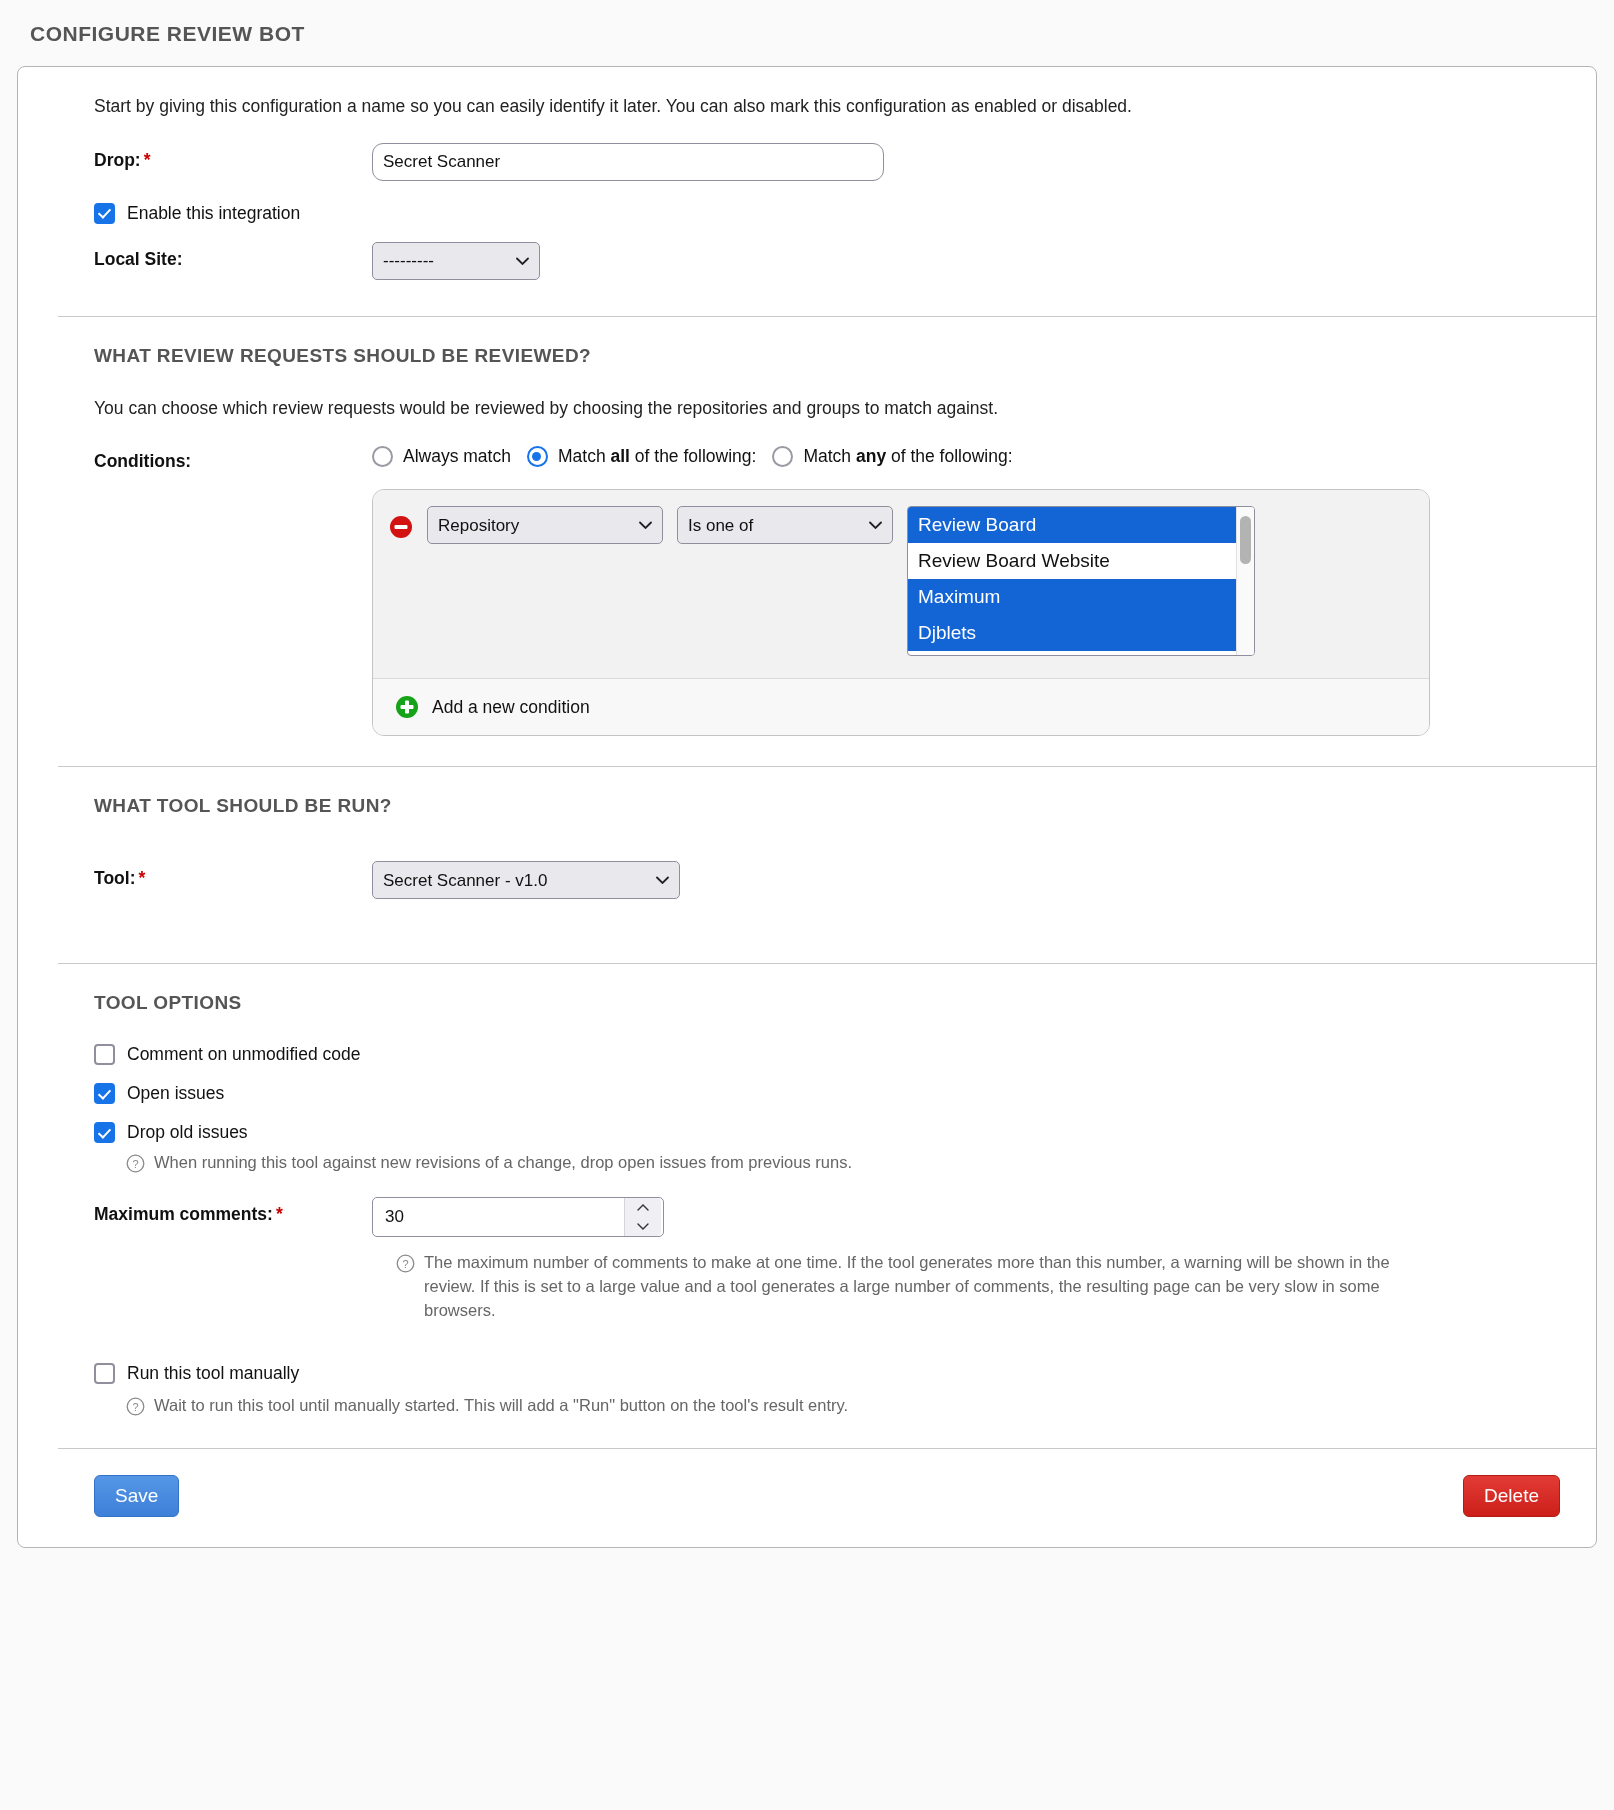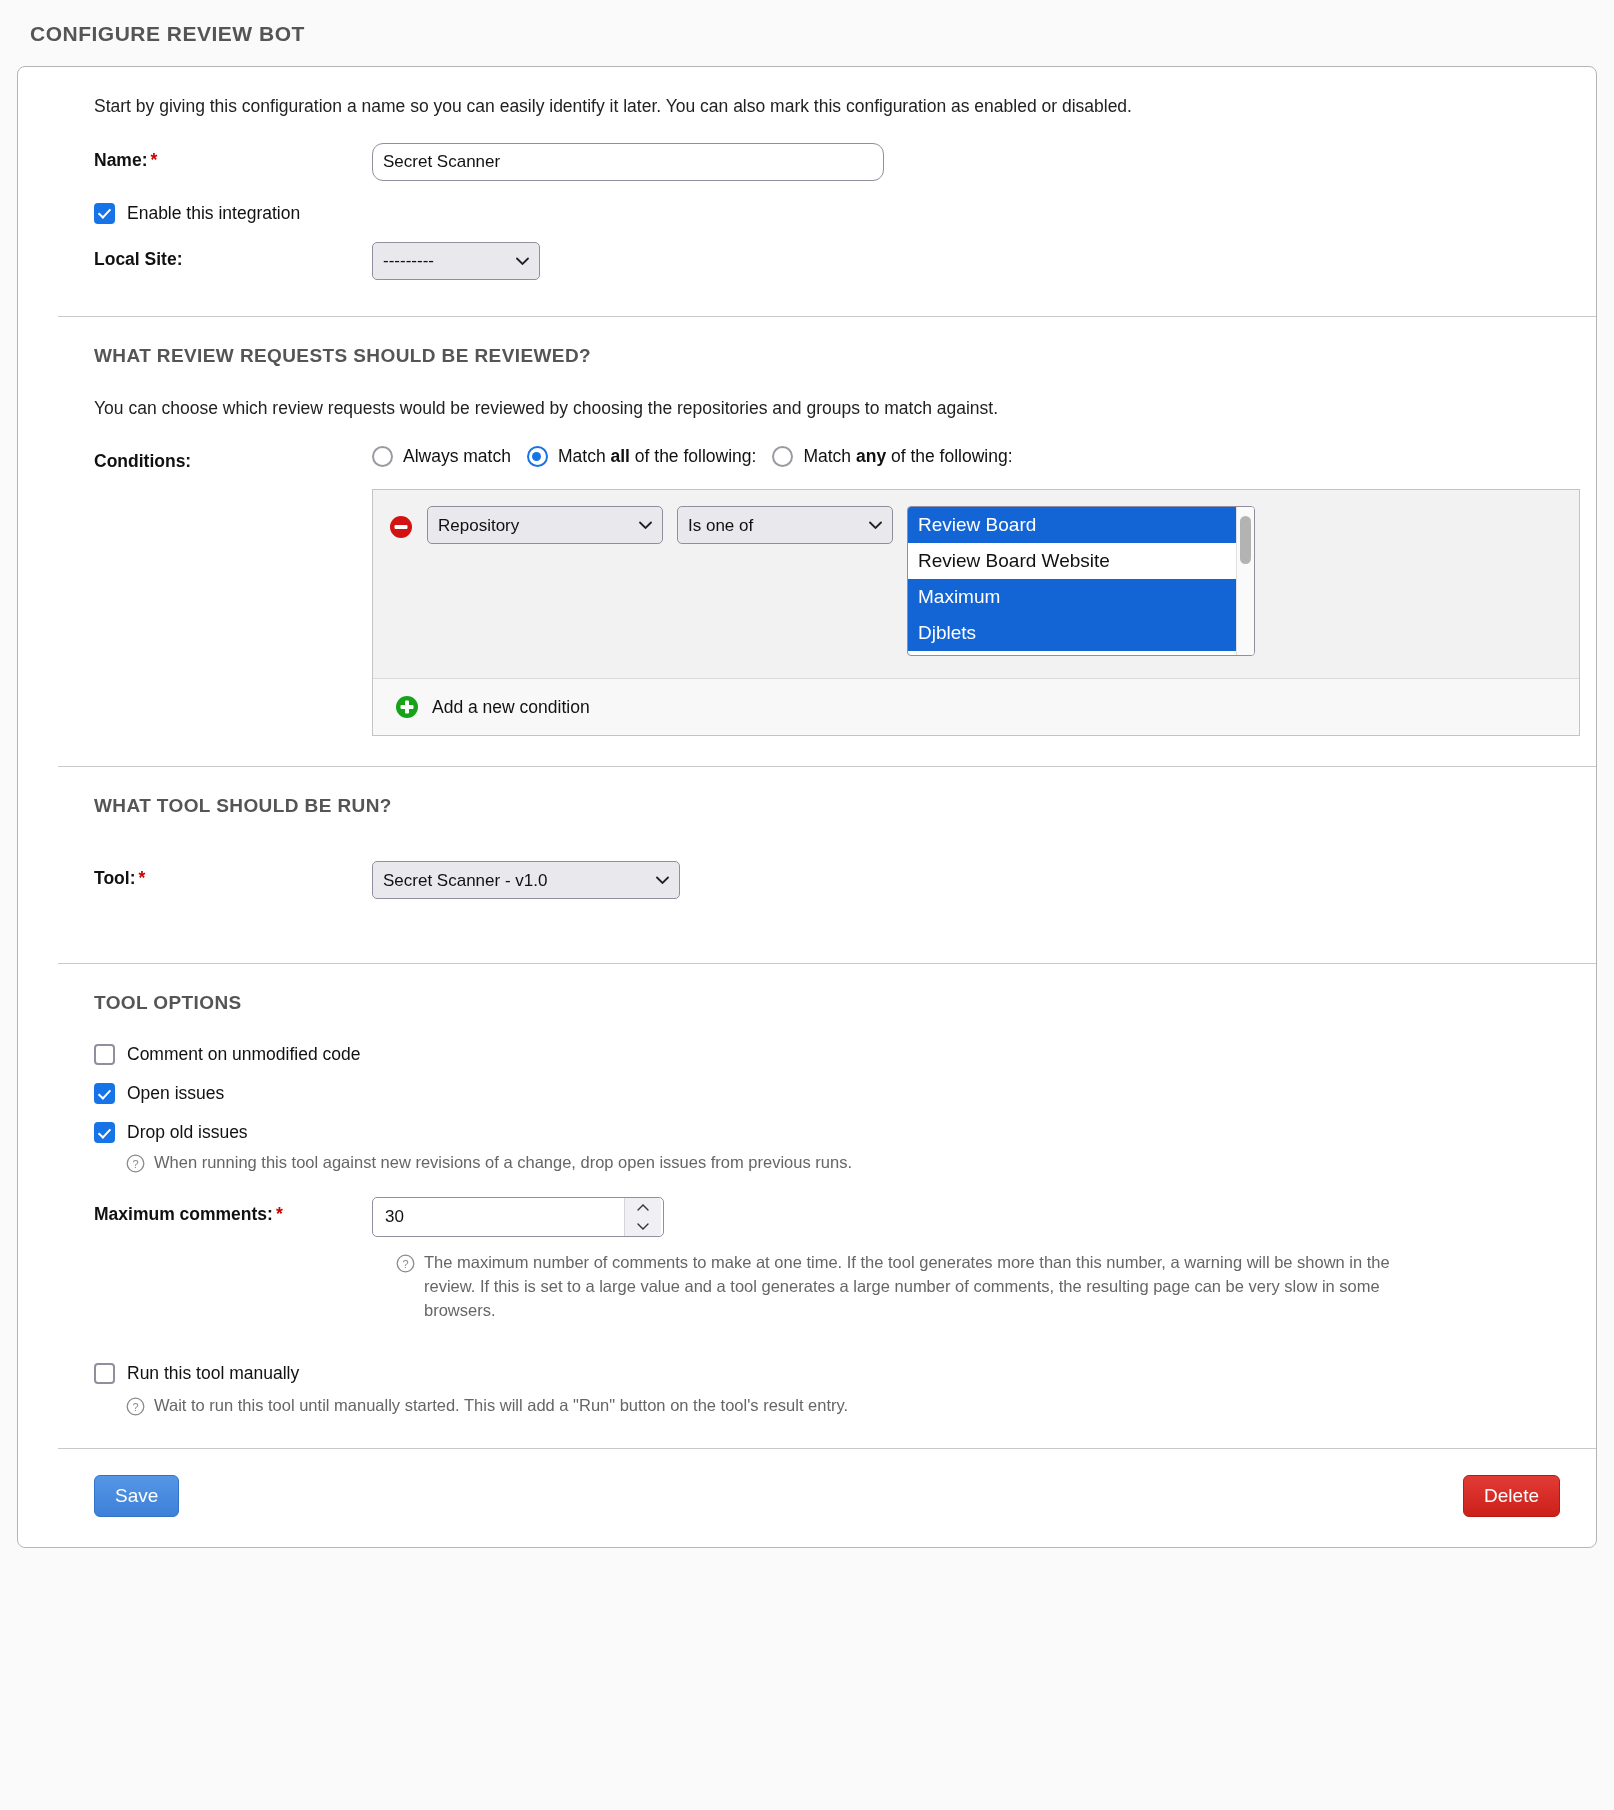--- a/index.html
+++ b/index.html
@@ -205,24 +205,24 @@
   .radio-label {
     font-size: 17.5px;
     color: #111111;
     white-space: nowrap;
   }
   .radio-label b { font-weight: bold; }
 
   
   .conditions-box {
     border: 1px solid #c4c4c4;
-    border-radius: 0;
+    border-radius: 12px;
     background: #f7f7f7;
     margin-top: 22px;
-    width: 1208px;
+    width: 1058px;
     box-sizing: border-box;
     overflow: hidden;
   }
   .condition-rows {
     background: #f2f2f2;
     padding: 16px 16px 22px 16px;
   }
   .condition-row {
     display: flex;
     align-items: flex-start;
@@ -395,21 +395,21 @@
 
   <div class="page-title">Configure Review Bot</div>
 
   <div class="form-box">
 
     <div class="fieldset">
       <p class="intro">Start by giving this configuration a name so you can easily identify it later. You can also mark this configuration as enabled or disabled.</p>
 
       <div class="field-row">
         <div class="field-label">
-          <span>Name:</span><span class="req">*</span>
+          <span>Drop:</span><span class="req">*</span>
         </div>
         <div class="field-control">
           <input class="text-input" type="text" value="Secret Scanner" style="">
         </div>
       </div>
 
       <div class="cb-row" style="margin-left:0;">
         <span class="cb on"></span>
         <span class="cb-label">Enable this integration</span>
       </div>

